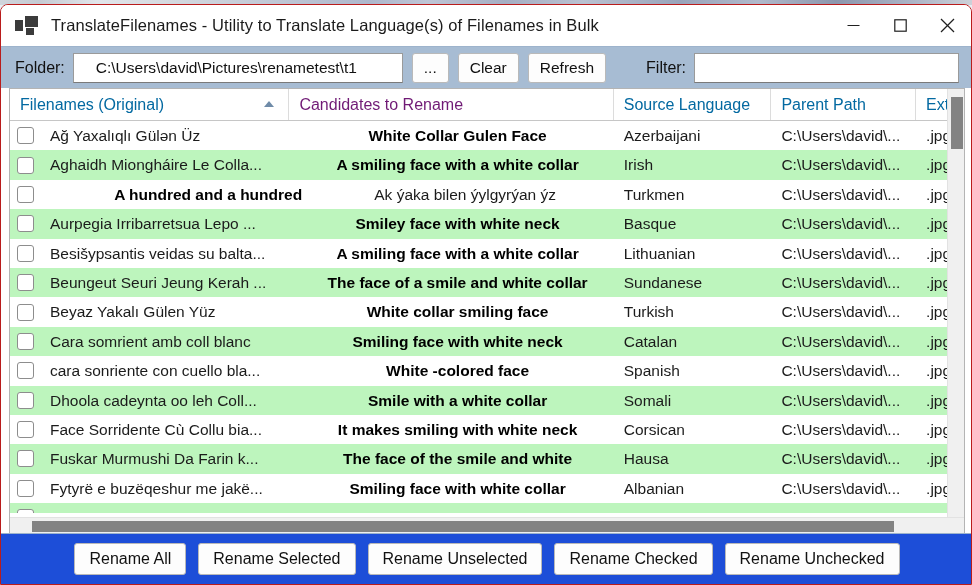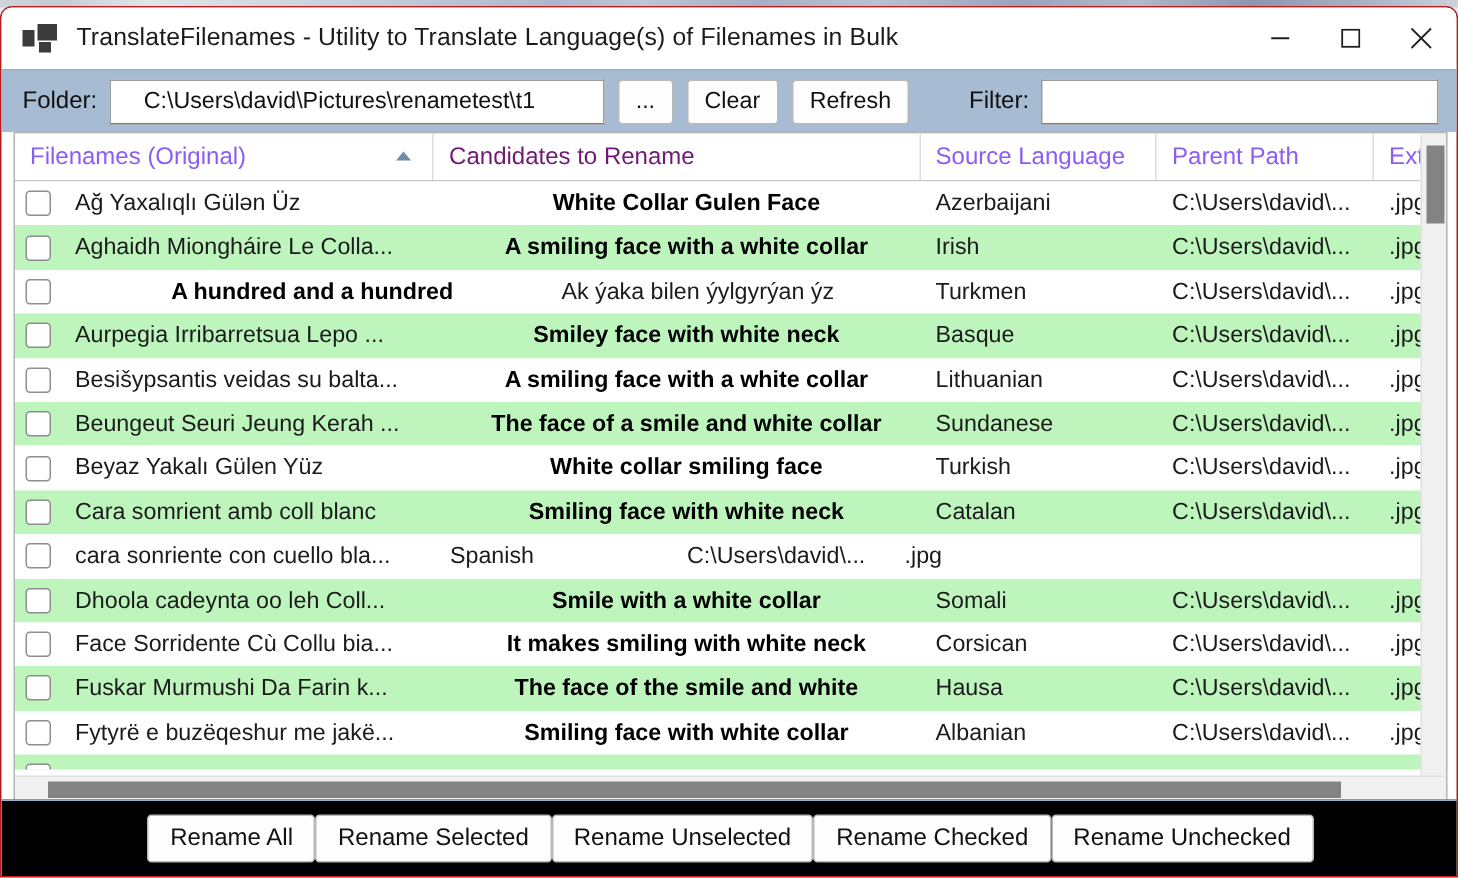--- a/index.html
+++ b/index.html
@@ -104,21 +104,21 @@
     border: 1px solid #b4b4b4;
     overflow: hidden;
   }
   #grid-head {
     display: flex; height: 32px;
     background: #fff;
     border-bottom: 1px solid #c6c6c6;
   }
   .hcell {
     display: flex; align-items: center;
-    font-size: 16px; color: #8b5cf6;
+    font-size: 16px; color: #0369a1;
     padding-left: 10px;
     border-right: 1px solid #dcdcdc;
     position: relative; white-space: nowrap; overflow: hidden;
   }
   .hcell.candidates { color: #701a75; }
   .sort-arrow {
     position: absolute; right: 14px; top: 12px;
     width: 0; height: 0;
     border-left: 5px solid transparent;
     border-right: 5px solid transparent;
@@ -173,22 +173,23 @@
     background: #f0f0f0; border-top: 1px solid #e2e2e2;
   }
   #hthumb {
     position: absolute; left: 22px; top: 3px; width: 862px; height: 11px;
     background: #838383;
   }
 
   
   #footer {
     position: absolute; left: 0; bottom: 0; width: 972px; height: 51px;
-    background: #000000;
+    background: #1d4ed8;
     display: flex; align-items: center; justify-content: center;
+    gap: 12px;
     border-top: 1px solid #9db3cc;
   }
   .foot-btn {
     height: 32px;
     background: #fdfdfd;
     border: 1px solid #b9b9b9;
     border-radius: 3px;
     font-size: 16px; color: #111;
     display: flex; align-items: center; justify-content: center;
     padding: 0 14px; white-space: nowrap;
@@ -341,20 +342,21 @@
           <div class="cell c-cand cand">Smiling face with white neck</div>
           <div class="cell c-lang">Catalan</div>
           <div class="cell c-path">C:\Users\david\...</div>
           <div class="cell c-ext">.jpg</div>
         </div>
         <div class="row">
           <div class="cbx-cell">
             <div class="cbx"></div>
           </div>
           <div class="cell c-name-body">cara sonriente con cuello bla...</div>
+          <div class="cell c-cand cand">White -colored face</div>
           <div class="cell c-lang">Spanish</div>
           <div class="cell c-path">C:\Users\david\...</div>
           <div class="cell c-ext">.jpg</div>
         </div>
         <div class="row alt">
           <div class="cbx-cell">
             <div class="cbx"></div>
           </div>
           <div class="cell c-name-body">Dhoola cadeynta oo leh Coll...</div>
           <div class="cell c-cand cand">Smile with a white collar</div>

